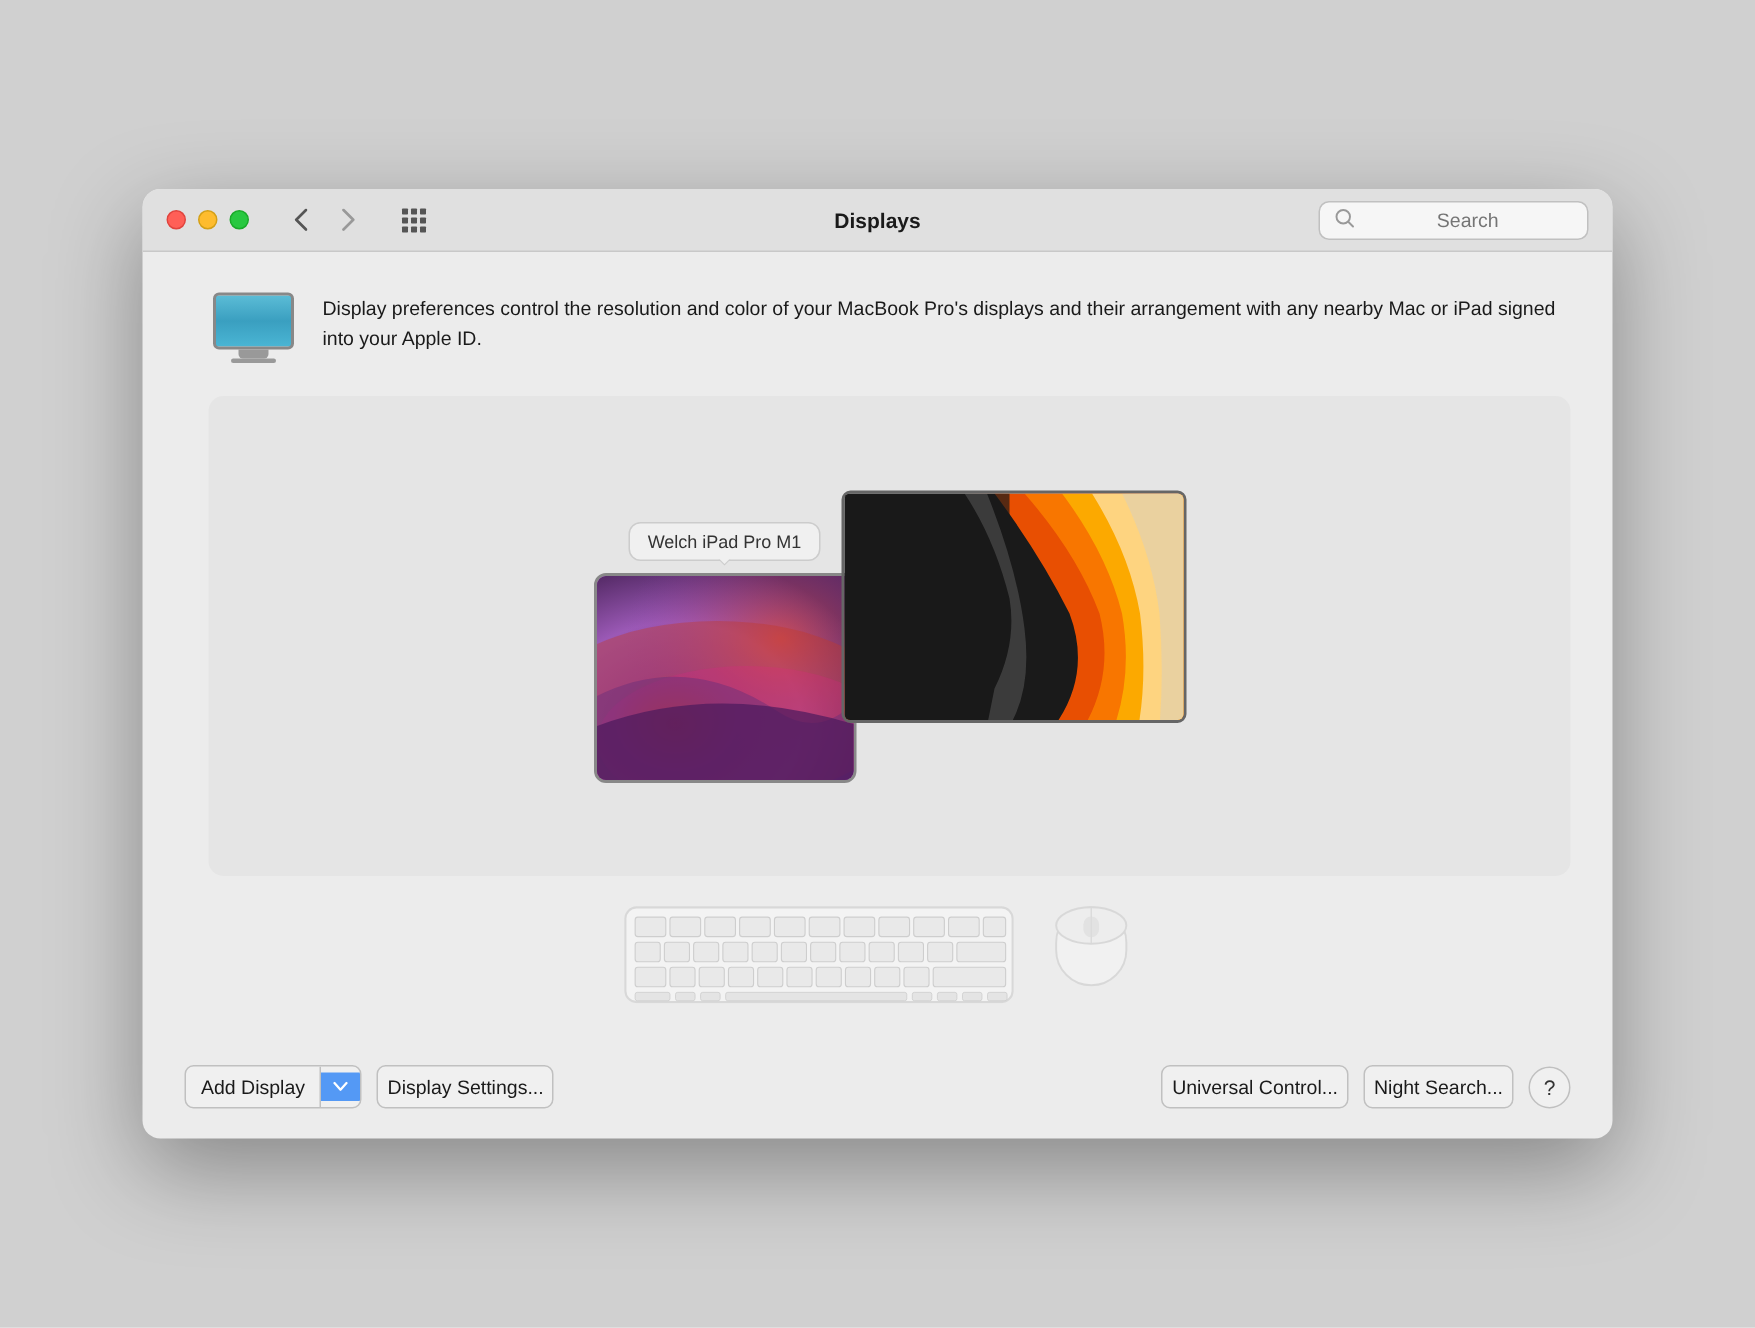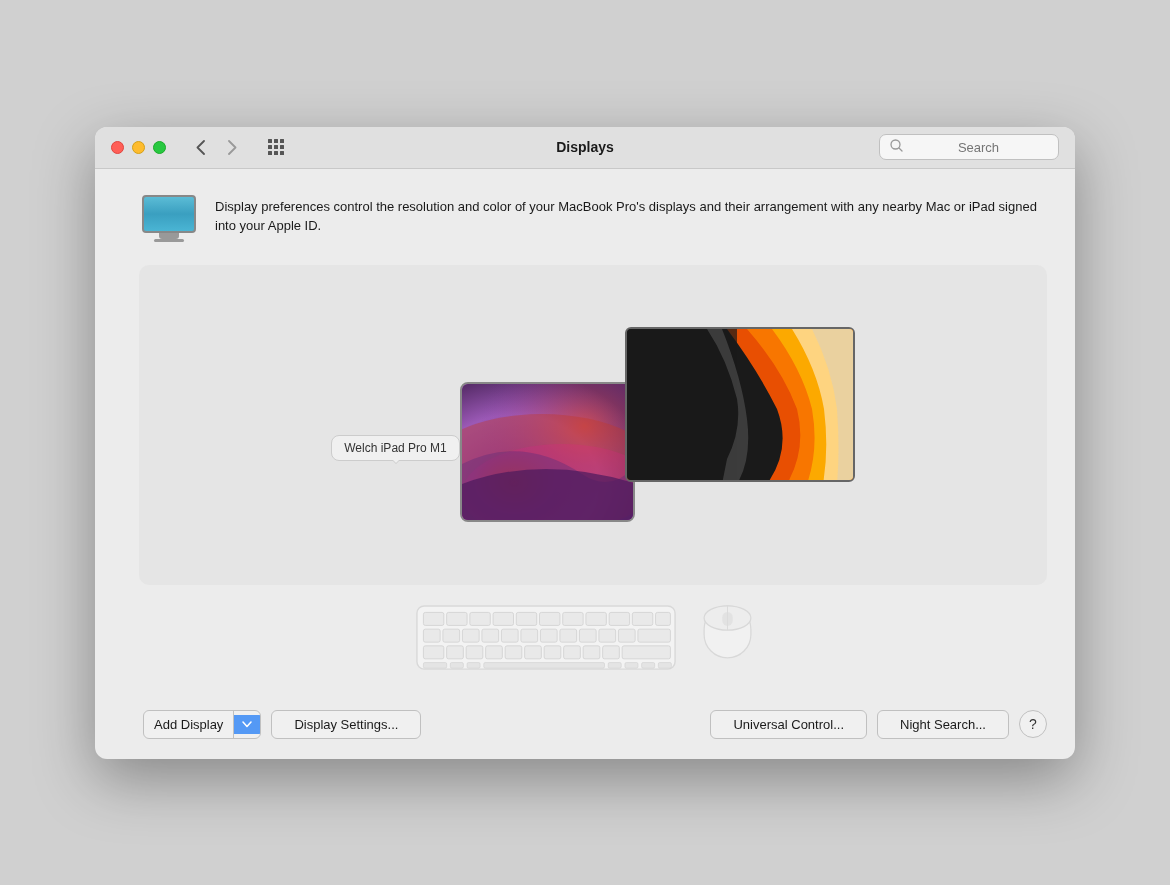--- a/index.html
+++ b/index.html
@@ -205,21 +205,21 @@
     .displays-container {
       display: flex;
       align-items: flex-end;
       gap: 0px;
       position: relative;
     }
 
     
     .ipad-display-wrapper {
       display: flex;
-      flex-direction: row;
+      flex-direction: column;
       align-items: center;
       position: relative;
     }
 
     .display-tooltip {
       background: #f0f0f0;
       border: 1px solid #ccc;
       border-radius: 8px;
       padding: 5px 12px;
       font-size: 12px;
@@ -345,34 +345,33 @@
       padding: 16px 28px 20px 28px;
       display: flex;
       align-items: center;
       gap: 10px;
     }
 
     .btn {
       background: #f0f0f0;
       border: 1px solid #c0c0c0;
       border-radius: 6px;
-      padding: 6px 22px;
+      padding: 6px 6px;
       font-size: 13px;
       color: #1a1a1a;
       cursor: pointer;
       white-space: nowrap;
     }
 
     .btn-add-display {
       display: flex;
       align-items: center;
       gap: 0;
       padding: 0;
       overflow: hidden;
-      margin-left: 20px;
     }
 
     .btn-add-display-label {
       padding: 6px 10px;
       font-size: 13px;
       color: #1a1a1a;
       border-right: 1px solid #c0c0c0;
     }
 
     .btn-add-display-arrow {

